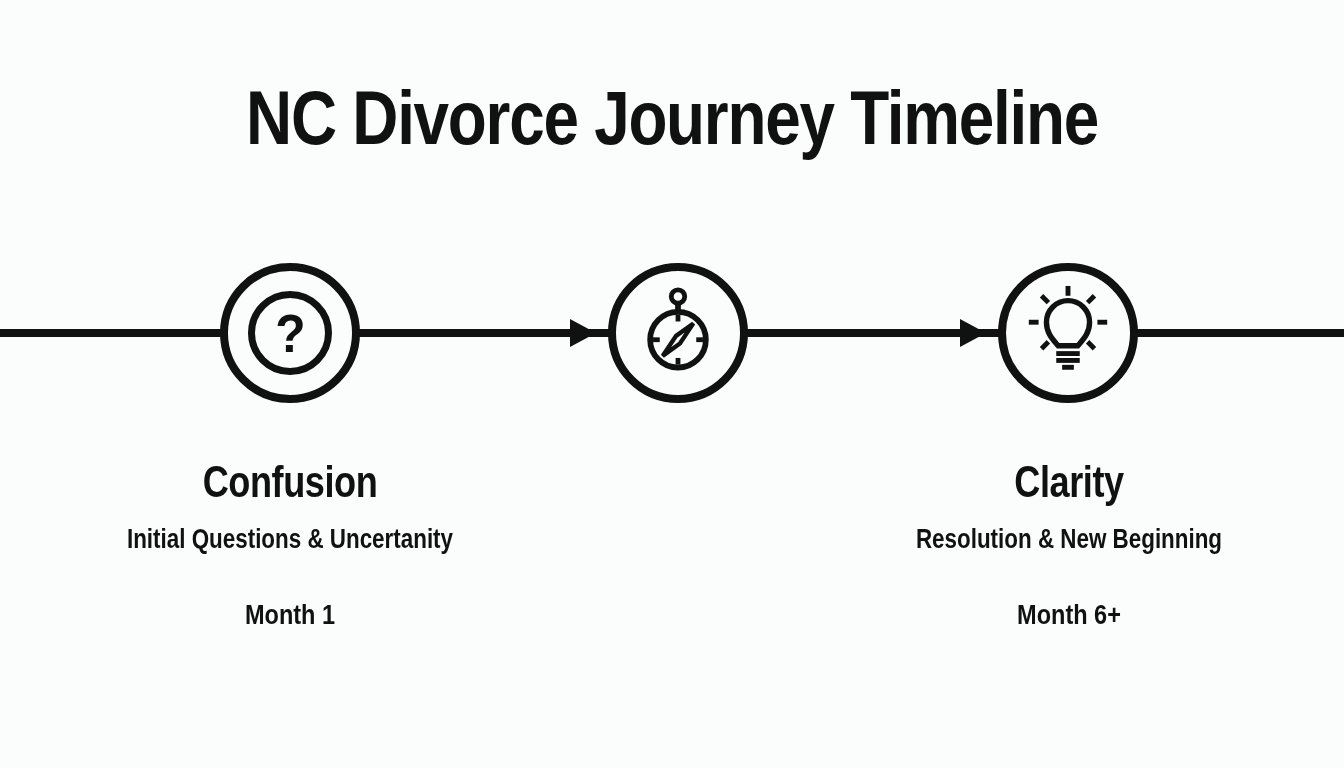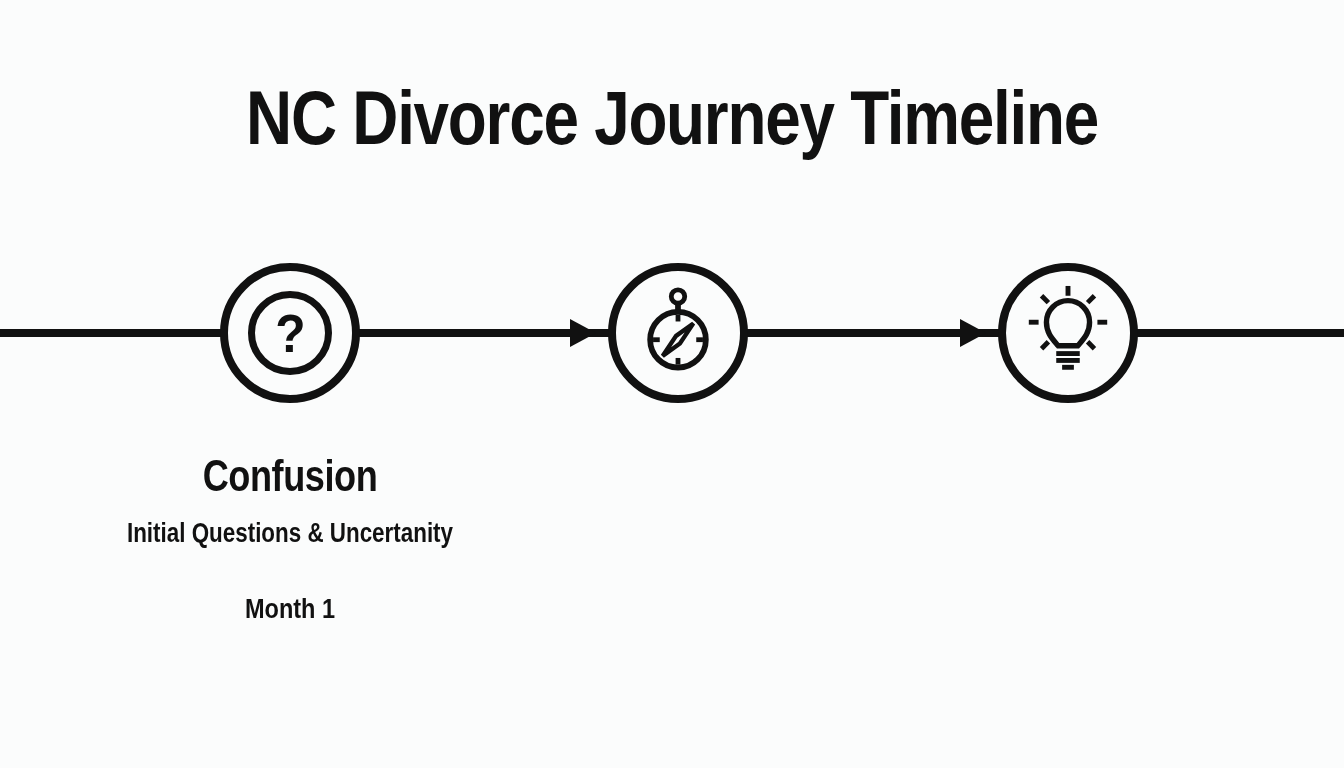--- a/index.html
+++ b/index.html
@@ -53,21 +53,21 @@
     display:flex;align-items:center;justify-content:center;
   }
   .q-glyph{
     font-size:54px;font-weight:bold;line-height:1;color:#111;
     transform:scaleX(0.92);
   }
   .node svg{display:block;}
   .ink-stroke{stroke:#111;fill:none;}
 
   
-  .stage{position:absolute;width:420px;top:8px;height:620px;pointer-events:none;}
+  .stage{position:absolute;width:420px;top:14px;height:620px;pointer-events:none;}
   .stage-1{left:80px;}
   .stage-2{left:470px;}
   .stage-3{left:859px;}
   .stage-name{
     position:absolute;left:0;top:440px;width:420px;height:56px;line-height:56px;
     text-align:center;font-size:44px;font-weight:bold;letter-spacing:-0.5px;
     transform:scaleX(0.82);transform-origin:50% 50%;white-space:nowrap;
   }
   .stage-desc{
     position:absolute;left:0;top:506px;width:420px;height:38px;line-height:38px;
@@ -126,14 +126,19 @@
     </svg>
   </div>
 
   <div class="stage stage-1">
     <div class="stage-name">Confusion</div>
     <div class="stage-desc">Initial Questions &amp; Uncertanity</div>
     <div class="stage-time">Month 1</div>
   </div>
 
 
+  <div class="stage stage-3">
+    <div class="stage-name">Clarity</div>
+    <div class="stage-desc">Resolution &amp; New Beginning</div>
+    <div class="stage-time">Month 6+</div>
+  </div>
 
 </div>
 
 </body></html>

